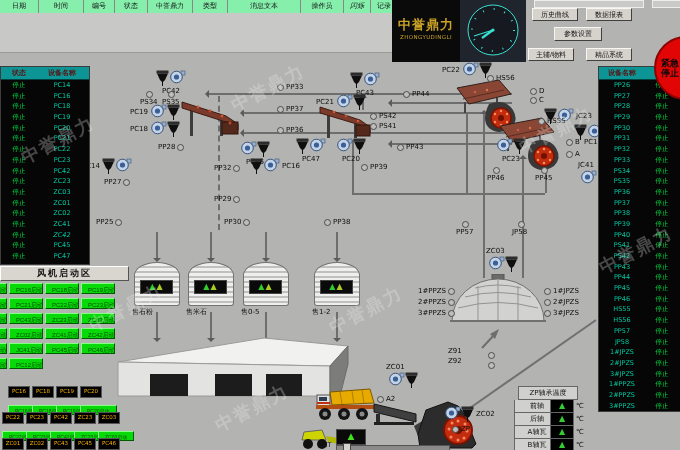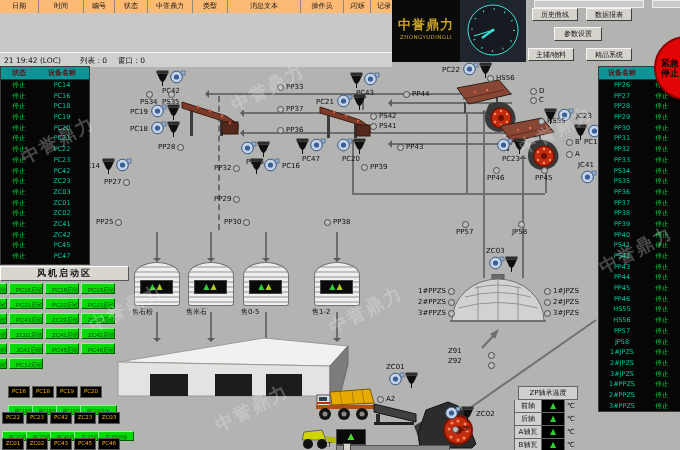--- a/index.html
+++ b/index.html
@@ -1,20 +1,20 @@
 <!DOCTYPE html>
 <html><head>
 <meta charset="utf-8">
 <style>
   html,body{margin:0;padding:0;background:#777;}
   .screen{position:relative;width:680px;height:450px;background:#b3b3b1;overflow:hidden;
           font-family:"DejaVu Sans","Liberation Sans",sans-serif;-webkit-font-smoothing:none;}
   
   .alarm-header{position:absolute;left:0;top:0;width:392px;height:13px;display:flex;background:#e8e8e6;border-bottom:1px solid #777;}
-  .acol{height:24px;line-height:12px;font-size:7px;color:#111;text-align:center;border-right:1px solid #888;background:#fdba74;overflow:hidden;white-space:nowrap;flex:0 0 auto;}
+  .acol{height:24px;line-height:12px;font-size:7px;color:#111;text-align:center;border-right:1px solid #888;background:#86efac;overflow:hidden;white-space:nowrap;flex:0 0 auto;}
   .alarm-body{position:absolute;left:0;top:13px;width:392px;height:39px;background:#c8c8c6;border-bottom:1px solid #9a9a98;}
   .status-bar{position:absolute;left:0;top:52px;width:392px;height:14px;background:#d0d0ce;border-top:1px solid #f5f5f3;font-size:7.5px;color:#111;}
   .status-bar span{position:absolute;top:3px;white-space:nowrap;}
   
   .logo-panel{position:absolute;left:392px;top:0;width:68px;height:62px;background:#0a0a0a;color:#c9a227;text-align:center;overflow:hidden;}
   .logo-cn{font-size:13px;font-weight:bold;letter-spacing:1px;margin-top:16px;white-space:nowrap;}
   .logo-en{font-size:5.5px;letter-spacing:.4px;white-space:nowrap;}
   .clock-panel{position:absolute;left:460px;top:0;width:66px;height:62px;background:#20242c;overflow:hidden;}
   .winbar{position:absolute;height:6px;border:1px solid #eeeeec;background:#c9c9c7;}
   .navbtn{position:absolute;background:#d6d3cc;border:1px solid #404040;border-top-color:#f6f6f4;border-left-color:#f6f6f4;
@@ -56,21 +56,21 @@
   .art{position:absolute;z-index:6;}
   .silo{position:absolute;top:262px;width:44px;height:42px;border:1px solid #737371;z-index:6;
         border-radius:50% 50% 3px 3px / 30% 30% 3px 3px;
         background:repeating-linear-gradient(#efefed 0 3px,#c0c0be 3px 5px);}
   .silo .win{position:absolute;left:5px;top:17px;width:31px;height:12px;background:#0a0a0a;border:1px solid #444;
              text-align:center;line-height:11px;font-size:8px;letter-spacing:1px;overflow:hidden;}
   .silo-label{position:absolute;top:307px;font-size:7px;color:#0d0d0d;white-space:nowrap;z-index:7;}
   .temp-table{position:absolute;left:514px;top:386px;z-index:20;font-size:7px;color:#111;}
   .ttitle{width:58px;margin-left:4px;height:12px;line-height:12px;text-align:center;background:#d0d0ce;border:1px solid #666;overflow:hidden;white-space:nowrap;}
   .trow{display:flex;height:13px;align-items:stretch;}
-  .tlabel{width:26px;background:#d0d0ce;border:1px solid #666;border-top:none;line-height:12px;text-align:center;overflow:hidden;white-space:nowrap;}
+  .tlabel{width:26px;background:#d0d0ce;border:1px solid #666;border-top:none;line-height:12px;text-align:center;overflow:hidden;white-space:nowrap;padding-left:9px;}
   .tlamp{width:22px;background:#000;border:1px solid #666;border-top:none;border-left:none;color:#3c3;text-align:center;line-height:12px;font-size:8px;}
   .tunit{width:12px;line-height:13px;padding-left:2px;}
   .lampbox{position:absolute;left:336px;top:429px;width:28px;height:14px;background:#0a0a0a;border:1px solid #4a4a4a;
            color:#44dd22;text-align:center;line-height:13px;font-size:9px;z-index:7;}
   .pmt{position:absolute;left:318px;top:441px;font-size:6.5px;color:#111;z-index:7;}
   .slider{position:absolute;left:336px;top:445px;width:112px;height:4px;background:#8a8a88;border:1px solid #555;z-index:7;cursor:pointer;}
   .slider i{position:absolute;left:6px;top:-3px;width:6px;height:9px;background:#d6d3cc;border:1px solid #444;}
   .wm{position:absolute;font-size:18px;font-weight:bold;color:rgba(240,240,240,.28);transform:rotate(-28deg);
       letter-spacing:2px;pointer-events:none;z-index:60;white-space:nowrap;}
 </style>
@@ -85,25 +85,20 @@
       <div class="acol" style="width: 30px;">编号</div>
       <div class="acol" style="width: 32px;">状态</div>
       <div class="acol" style="width: 44px;">中誉鼎力</div>
       <div class="acol" style="width: 34px;">类型</div>
       <div class="acol" style="width: 72px;">消息文本</div>
       <div class="acol" style="width: 42px;">操作员</div>
       <div class="acol" style="width: 26px; font-style: italic;">闪烁</div>
       <div class="acol" style="width: 26px;">记录</div>
     </div>
   <div class="alarm-body"></div>
-  <div class="status-bar">
-    <span style="left:4px">21   19:42 (LOC)</span>
-    <span style="left:80px">列表 : 0</span>
-    <span style="left:118px">窗口 : 0</span>
-  </div>
 
   <div class="logo-panel">
     <div class="logo-cn">中誉鼎力</div>
     <div class="logo-en">ZHONGYUDINGLI</div>
   </div>
   <div class="clock-panel">
     <svg width="66" height="62" viewBox="0 0 66 62">
       <circle cx="33" cy="30" r="25" fill="#161a20" stroke="#39e0d2" stroke-width="1"></circle>
       <circle cx="33" cy="30" r="21" fill="none" stroke="#39e0d2" stroke-width="2" stroke-dasharray="1 10"></circle>
       <line x1="33" y1="30" x2="22" y2="38" stroke="#39e0d2" stroke-width="2.2"></line>

